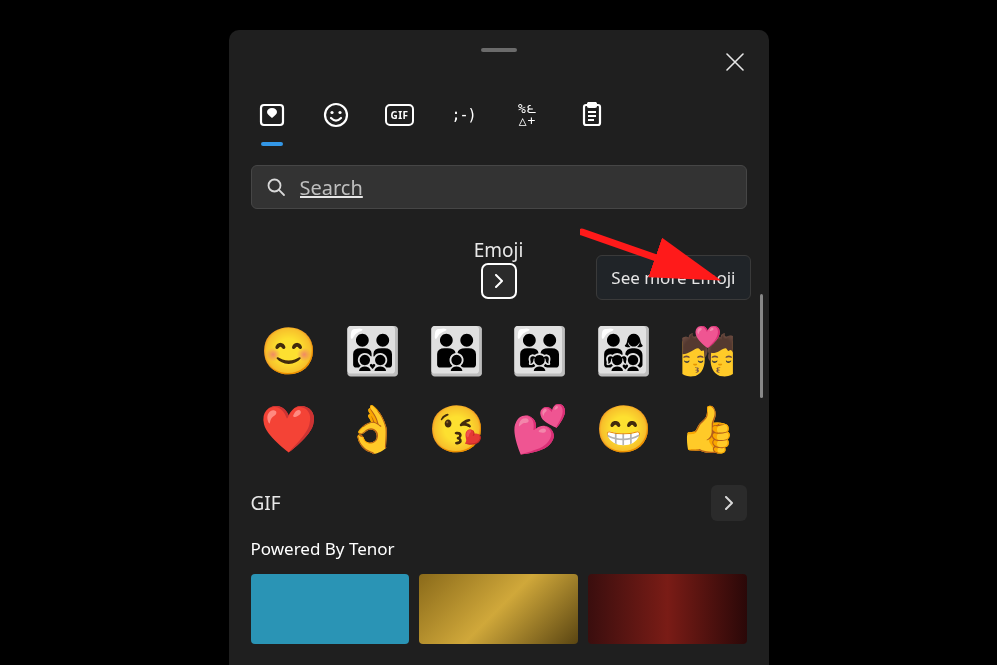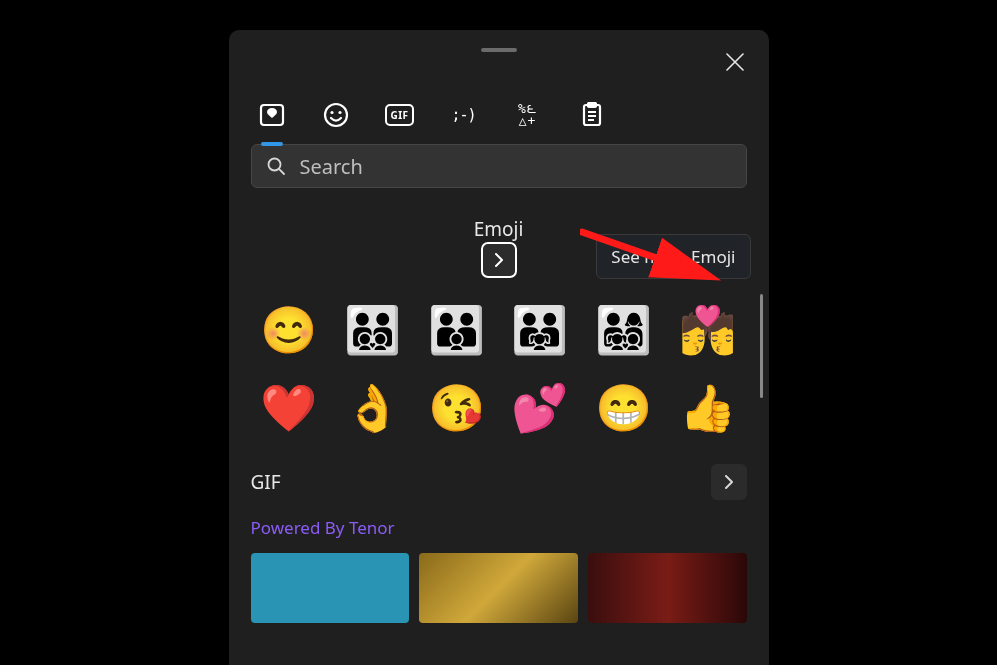--- a/index.html
+++ b/index.html
@@ -89,21 +89,22 @@
     letter-spacing:-1px;
   }
   .tab .symbols {
     font-size:13px;
     font-family: Consolas, monospace;
     line-height:0.9;
     text-align:center;
     letter-spacing:1px;
   }
   .search-wrap {
-    margin: 12px 22px 0 22px;
+    margin: 33px 22px 0 22px;
+    text-decoration: underline;
   }
   .search {
     width: 100%;
     height: 44px;
     background: #333333;
     border: 1px solid #464646;
     border-radius: 6px;
     display:flex;
     align-items:center;
     padding: 0 14px;
@@ -174,21 +175,21 @@
     margin-top: 14px;
   }
   .gif-thumb {
     flex: 1;
     height: 70px;
     border-radius: 4px;
     cursor:pointer;
   }
   .tenor {
     font-size: 17px;
-    color: #8b5cf6;
+    color: #ffffff;
     margin-top: 16px;
   }
 
   .tooltip {
     position: absolute;
     background: #202428;
     color: #e6e6e6;
     font-size: 17px;
     padding: 10px 14px;
     border-radius: 6px;

